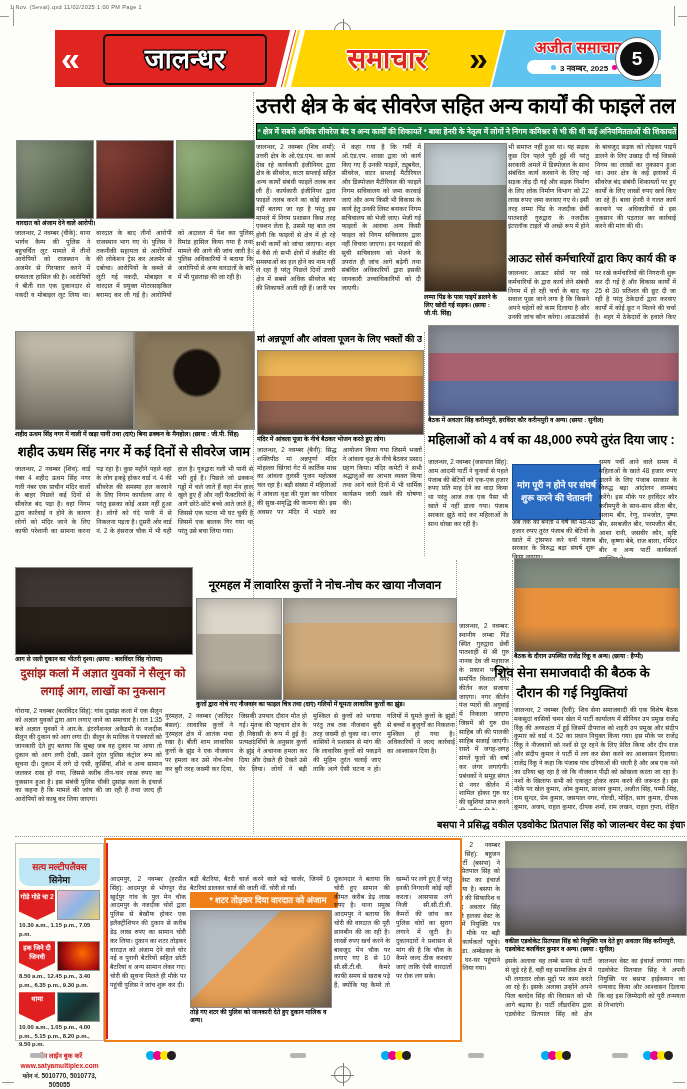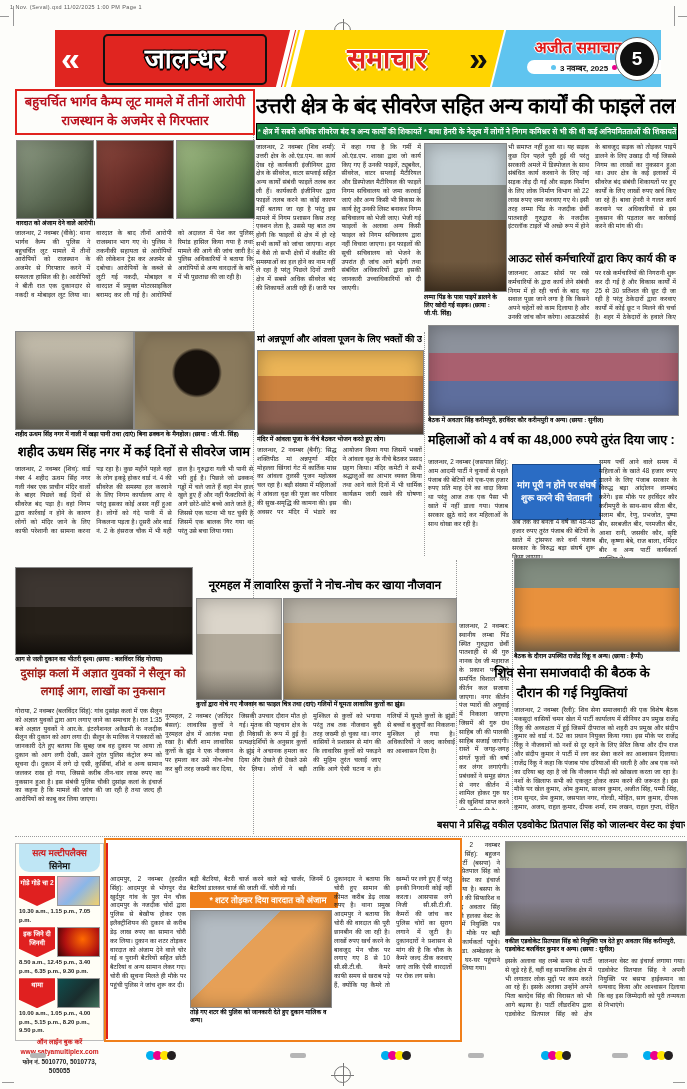--- a/index.html
+++ b/index.html
@@ -121,21 +121,20 @@
         <b>5</b>
       </div>
   </div>
 
   <div class="abs vsep" style="left:253px;top:92px;height:742px;"></div>
   <div class="abs vsep" style="left:424px;top:332px;height:224px;"></div>
   <div class="abs vsep" style="left:456px;top:560px;height:248px;"></div>
   <div class="abs vsep" style="left:511.5px;top:560px;height:250px;"></div>
   <div class="abs hsep" style="left:15px;top:836px;width:670px;"></div>
 
-  <div class="abs hredbox" style="left:15px;top:89px;width:230px;">बहुचर्चित भार्गव कैम्प लूट मामले में तीनों आरोपी राजस्थान के अजमेर से गिरफ्तार</div>
   <div class="abs photo p-s1" style="left:16px;top:140px;width:76px;height:77px;"></div>
   <div class="abs photo p-s2" style="left:96px;top:140px;width:76px;height:77px;"></div>
   <div class="abs photo p-s3" style="left:176px;top:140px;width:77px;height:77px;"></div>
   <div class="abs cap" style="left:16px;top:219px;width:237px;height:8px;">वारदात को अंजाम देने वाले आरोपी।</div>
   <div class="abs body c3" style="left:15px;top:229px;width:238px;height:99px;">जालन्धर, 2 नवम्बर (वीके): थाना भार्गव कैम्प की पुलिस ने बहुचर्चित लूट मामले में तीनों आरोपियों को राजस्थान के अजमेर से गिरफ्तार करने में सफलता हासिल की है। आरोपियों ने बीती रात एक दुकानदार से नकदी व मोबाइल लूट लिया था। वारदात के बाद तीनों आरोपी राजस्थान भाग गए थे। पुलिस ने तकनीकी सहायता से आरोपियों की लोकेशन ट्रेस कर अजमेर से दबोचा। आरोपियों के कब्जे से लूटी गई नकदी, मोबाइल व वारदात में प्रयुक्त मोटरसाइकिल बरामद कर ली गई है। आरोपियों को अदालत में पेश कर पुलिस रिमांड हासिल किया गया है तथा मामले की आगे की जांच जारी है। पुलिस अधिकारियों ने बताया कि आरोपियों से अन्य वारदातों के बारे में भी पूछताछ की जा रही है।</div>
 
   <div class="abs hd h1 nowrap" style="left:256px;top:90px;width:420px;height:31px;line-height:31px;">उत्तरी क्षेत्र के बंद सीवरेज सहित अन्य कार्यों की फाइलें तलब</div>
   <div class="abs subbar nowrap" style="left:256px;top:123px;width:420px;height:15px;">* क्षेत्र में सबसे अधिक सीवरेज बंद व अन्य कार्यों की शिकायतें * बावा हेनरी के नेतृत्व में लोगों ने निगम कमिश्नर से भी की थी कई अनियमितताओं की शिकायतें</div>
   <div class="abs body c2" style="left:256px;top:143px;width:165px;height:186px;">जालन्धर, 2 नवम्बर (शिव शर्मा): उत्तरी क्षेत्र के ओ.एंड.एम. का कार्य देख रहे कार्यकारी इंजीनियर द्वारा क्षेत्र के सीवरेज, वाटर सप्लाई सहित अन्य कार्यों संबंधी फाइलें तलब कर ली हैं। कार्यकारी इंजीनियर द्वारा फाइलें तलब करने का कोई कारण नहीं बताया जा रहा है परंतु इस मामले में निगम प्रशासन किस तरह एक्शन लेता है, उससे यह बात तय होगी कि फाइलों से क्षेत्र में हो रहे सभी कार्यों को जांचा जाएगा। शहर में वैसे तो सभी क्षेत्रों में कंक्रीट की समस्याओं का हल होने का नाम नहीं ले रहा है परंतु पिछले दिनों उत्तरी क्षेत्र में सबसे अधिक सीवरेज बंद की शिकायतें आती रही हैं। जारी पत्र में कहा गया है कि गर्मी में ओ.एंड.एम. शाखा द्वारा जो कार्य किए गए हैं उनकी फाइलें, ट्यूबवैल, सीवरेज, वाटर सप्लाई मैटीरियल और डिस्पोजल मैटीरियल की फाइलें निगम सचिवालय को जमा करवाई जाएं और अन्य किसी भी विकास के कार्य हेतु उनकी लिस्ट बनाकर निगम सचिवालय को भेजी जाए। भेजी गई फाइलों के अलावा अन्य किसी फाइल को निगम सचिवालय द्वारा नहीं विचारा जाएगा। इन फाइलों की सूची सचिवालय को भेजने के उपरांत ही जांच आगे बढ़ेगी तथा संबंधित अधिकारियों द्वारा इसकी जानकारी उच्चाधिकारियों को दी जाएगी।</div>
   <div class="abs photo p-pipes" style="left:424px;top:143px;width:81px;height:147px;"></div>
@@ -189,21 +188,21 @@
 
   <div class="abs" style="left:104px;top:838px;width:354px;height:200px;border:2.5px solid #f07f1a;background:#fff;"></div>
   <div class="abs body" style="left:110px;top:875px;width:76px;height:157px;">आदमपुर, 2 नवम्बर (हरप्रीत सिंह): आदमपुर से भोगपुर रोड खुर्दपुर गांव के पुल मेन चौक आदमपुर के नजदीक चोरों द्वारा पुलिस से बेखौफ होकर एक इलैक्ट्रीशियन की दुकान से करीब डेढ़ लाख रुपए का सामान चोरी कर लिया। दुकान का शटर तोड़कर वारदात को अंजाम देने वाले चोर नई व पुरानी बैटरियों सहित छोटी बैटरियां व अन्य सामान लेकर गए। चोरी की सूचना मिलते ही मौके पर पहुंची पुलिस ने जांच शुरू कर दी।</div>
   <div class="abs body" style="left:190px;top:875px;width:140px;height:15px;">बड़ी बैटरियां, बैटरी चार्ज करने वाले बड़े चार्जर, जिनमें 6 बैटरियां डालकर चार्ज की जाती थीं, चोरी हो गईं।</div>
   <div class="abs orangesub nowrap" style="left:190px;top:892px;width:140px;height:16px;padding-left:8px;">* शटर तोड़कर दिया वारदात को अंजाम</div>
   <div class="abs photo p-shop" style="left:190px;top:910px;width:140px;height:96px;"></div>
   <div class="abs cap" style="left:190px;top:1008px;width:140px;height:24px;">तोड़े गए शटर की पुलिस को जानकारी देते हुए दुकान मालिक व अन्य।</div>
   <div class="abs body c2" style="left:334px;top:875px;width:118px;height:157px;">दुकानदार ने बताया कि चोरी हुए सामान की कीमत करीब डेढ़ लाख रुपए है। थाना प्रमुख आदमपुर ने बताया कि चोरी की वारदात की पूरी छानबीन की जा रही है। लाखों रुपए खर्च करने के बावजूद मेन चौक पर लगाए गए 8 से 10 सी.सी.टी.वी. कैमरे काफी समय से खराब पड़े हैं, क्योंकि यह कैमरे तो खम्भों पर लगे हुए हैं परंतु इनकी निगरानी कोई नहीं करता। आसपास लगे निजी सी.सी.टी.वी. कैमरों की जांच कर पुलिस चोरों का सुराग लगाने में जुटी है। दुकानदारों ने प्रशासन से मांग की है कि चौक के कैमरे जल्द ठीक करवाए जाएं ताकि ऐसी वारदातों पर रोक लग सके।</div>
 
   <div class="abs adbox" style="left:15px;top:843px;width:87px;height:196px;">
-    <div class="adhead" style="margin:0 3px 0;">
+    <div class="adhead" style="margin:14px 3px 0;font-family:Liberation Serif, serif;">
       <div class="t1">सत्य मल्टीपलैक्स</div>
       <div class="t2">सिनेमा</div>
     </div>
     <div style="display:flex;gap:2px;margin:4px 3px 0;">
       <div class="badge" style="width:36px;">गोडे गोडे चा 2</div>
       <div class="poster po1" style="width:43px;height:28px;"></div>
     </div>
     <div class="times" style="margin:1px 3px 0;">10.30 a.m., 1.15 p.m., 7.05 p.m.</div>
     <div style="display:flex;gap:2px;margin:3px 3px 0;">
       <div class="badge" style="width:36px;">इक जिने दी जिनवी</div>

